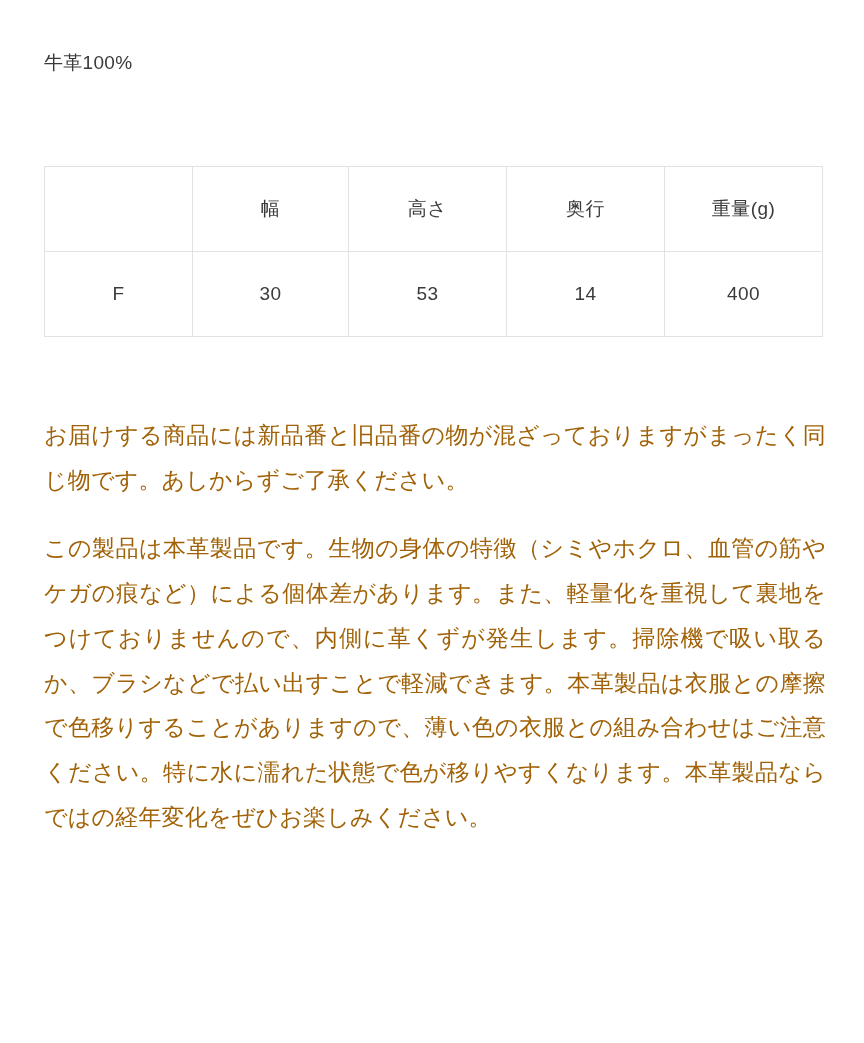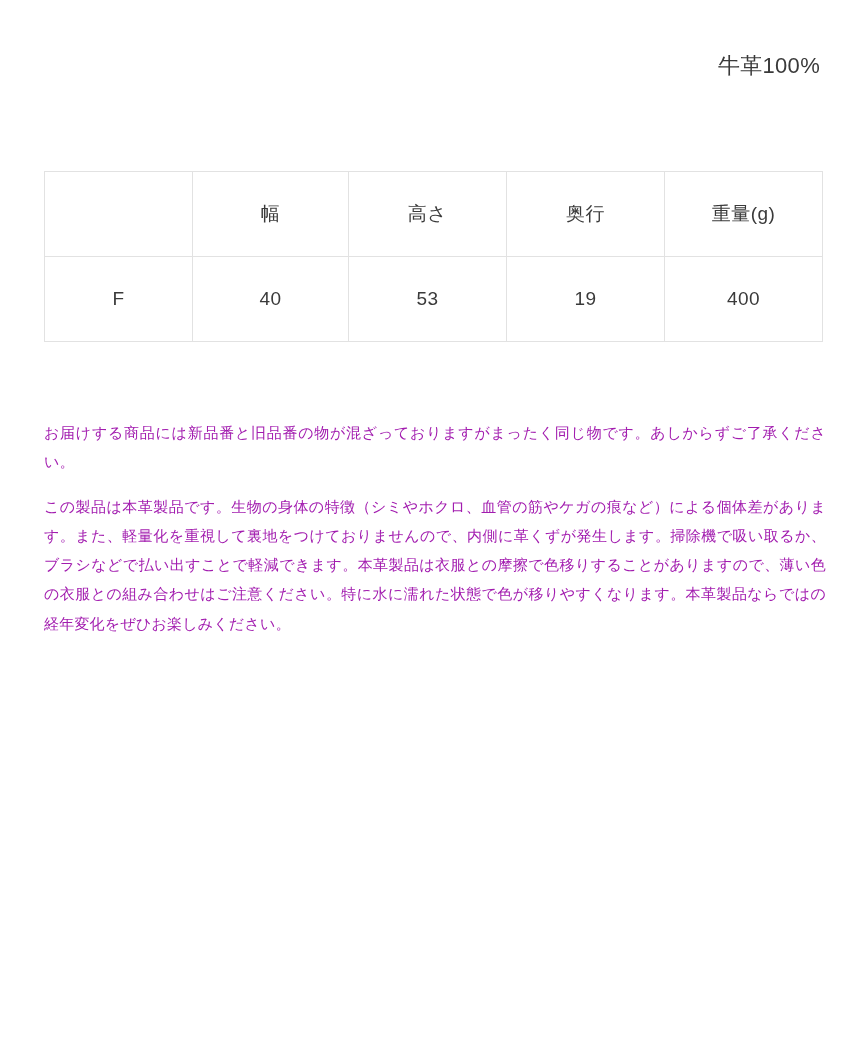--- a/index.html
+++ b/index.html
@@ -15,26 +15,25 @@
     -webkit-font-smoothing: antialiased;
   }
   .page {
     width: 864px;
     min-height: 1043px;
     box-sizing: border-box;
     padding: 40px 44px 0 44px;
     position: relative;
   }
   .material-line {
-    font-size: 22px;
+    font-size: 19px;
     line-height: 1.6;
     color: #3a3a3a;
     margin: 8px 0 0 0;
     letter-spacing: 0.3px;
-    text-align: right;
   }
   .spec-table-wrap {
     margin-top: 88px;
   }
   table.spec {
     border-collapse: collapse;
     width: 778px;
     table-layout: fixed;
     background: #ffffff;
   }
@@ -49,23 +48,23 @@
     vertical-align: middle;
     letter-spacing: 0.5px;
   }
   table.spec col.c0 { width: 148px; }
   table.spec col.c1 { width: 156px; }
   table.spec col.c2 { width: 158px; }
   table.spec col.c3 { width: 158px; }
   table.spec col.c4 { width: 158px; }
 
   .para {
-    font-size: 15px;
+    font-size: 23px;
     line-height: 1.95;
-    color: #a21caf;
+    color: #a16207;
     letter-spacing: 0.2px;
     text-align: justify;
     text-justify: inter-character;
   }
   .para.first {
     margin-top: 76px;
     width: 782px;
   }
   .para.second {
     width: 782px;
@@ -93,23 +92,23 @@
           <th></th>
           <th>幅</th>
           <th>高さ</th>
           <th>奥行</th>
           <th>重量(g)</th>
         </tr>
       </thead>
       <tbody>
         <tr>
           <td>F</td>
-          <td>40</td>
+          <td>30</td>
           <td>53</td>
-          <td>19</td>
+          <td>14</td>
           <td>400</td>
         </tr>
       </tbody>
     </table>
   </div>
 
   <p class="para first">お届けする商品には新品番と旧品番の物が混ざっておりますがまったく同じ物です。あしからずご了承ください。</p>
 
   <p class="para second">この製品は本革製品です。生物の身体の特徴（シミやホクロ、血管の筋やケガの痕など）による個体差があります。また、軽量化を重視して裏地をつけておりませんので、内側に革くずが発生します。掃除機で吸い取るか、ブラシなどで払い出すことで軽減できます。本革製品は衣服との摩擦で色移りすることがありますので、薄い色の衣服との組み合わせはご注意ください。特に水に濡れた状態で色が移りやすくなります。本革製品ならではの経年変化をぜひお楽しみください。</p>
 

